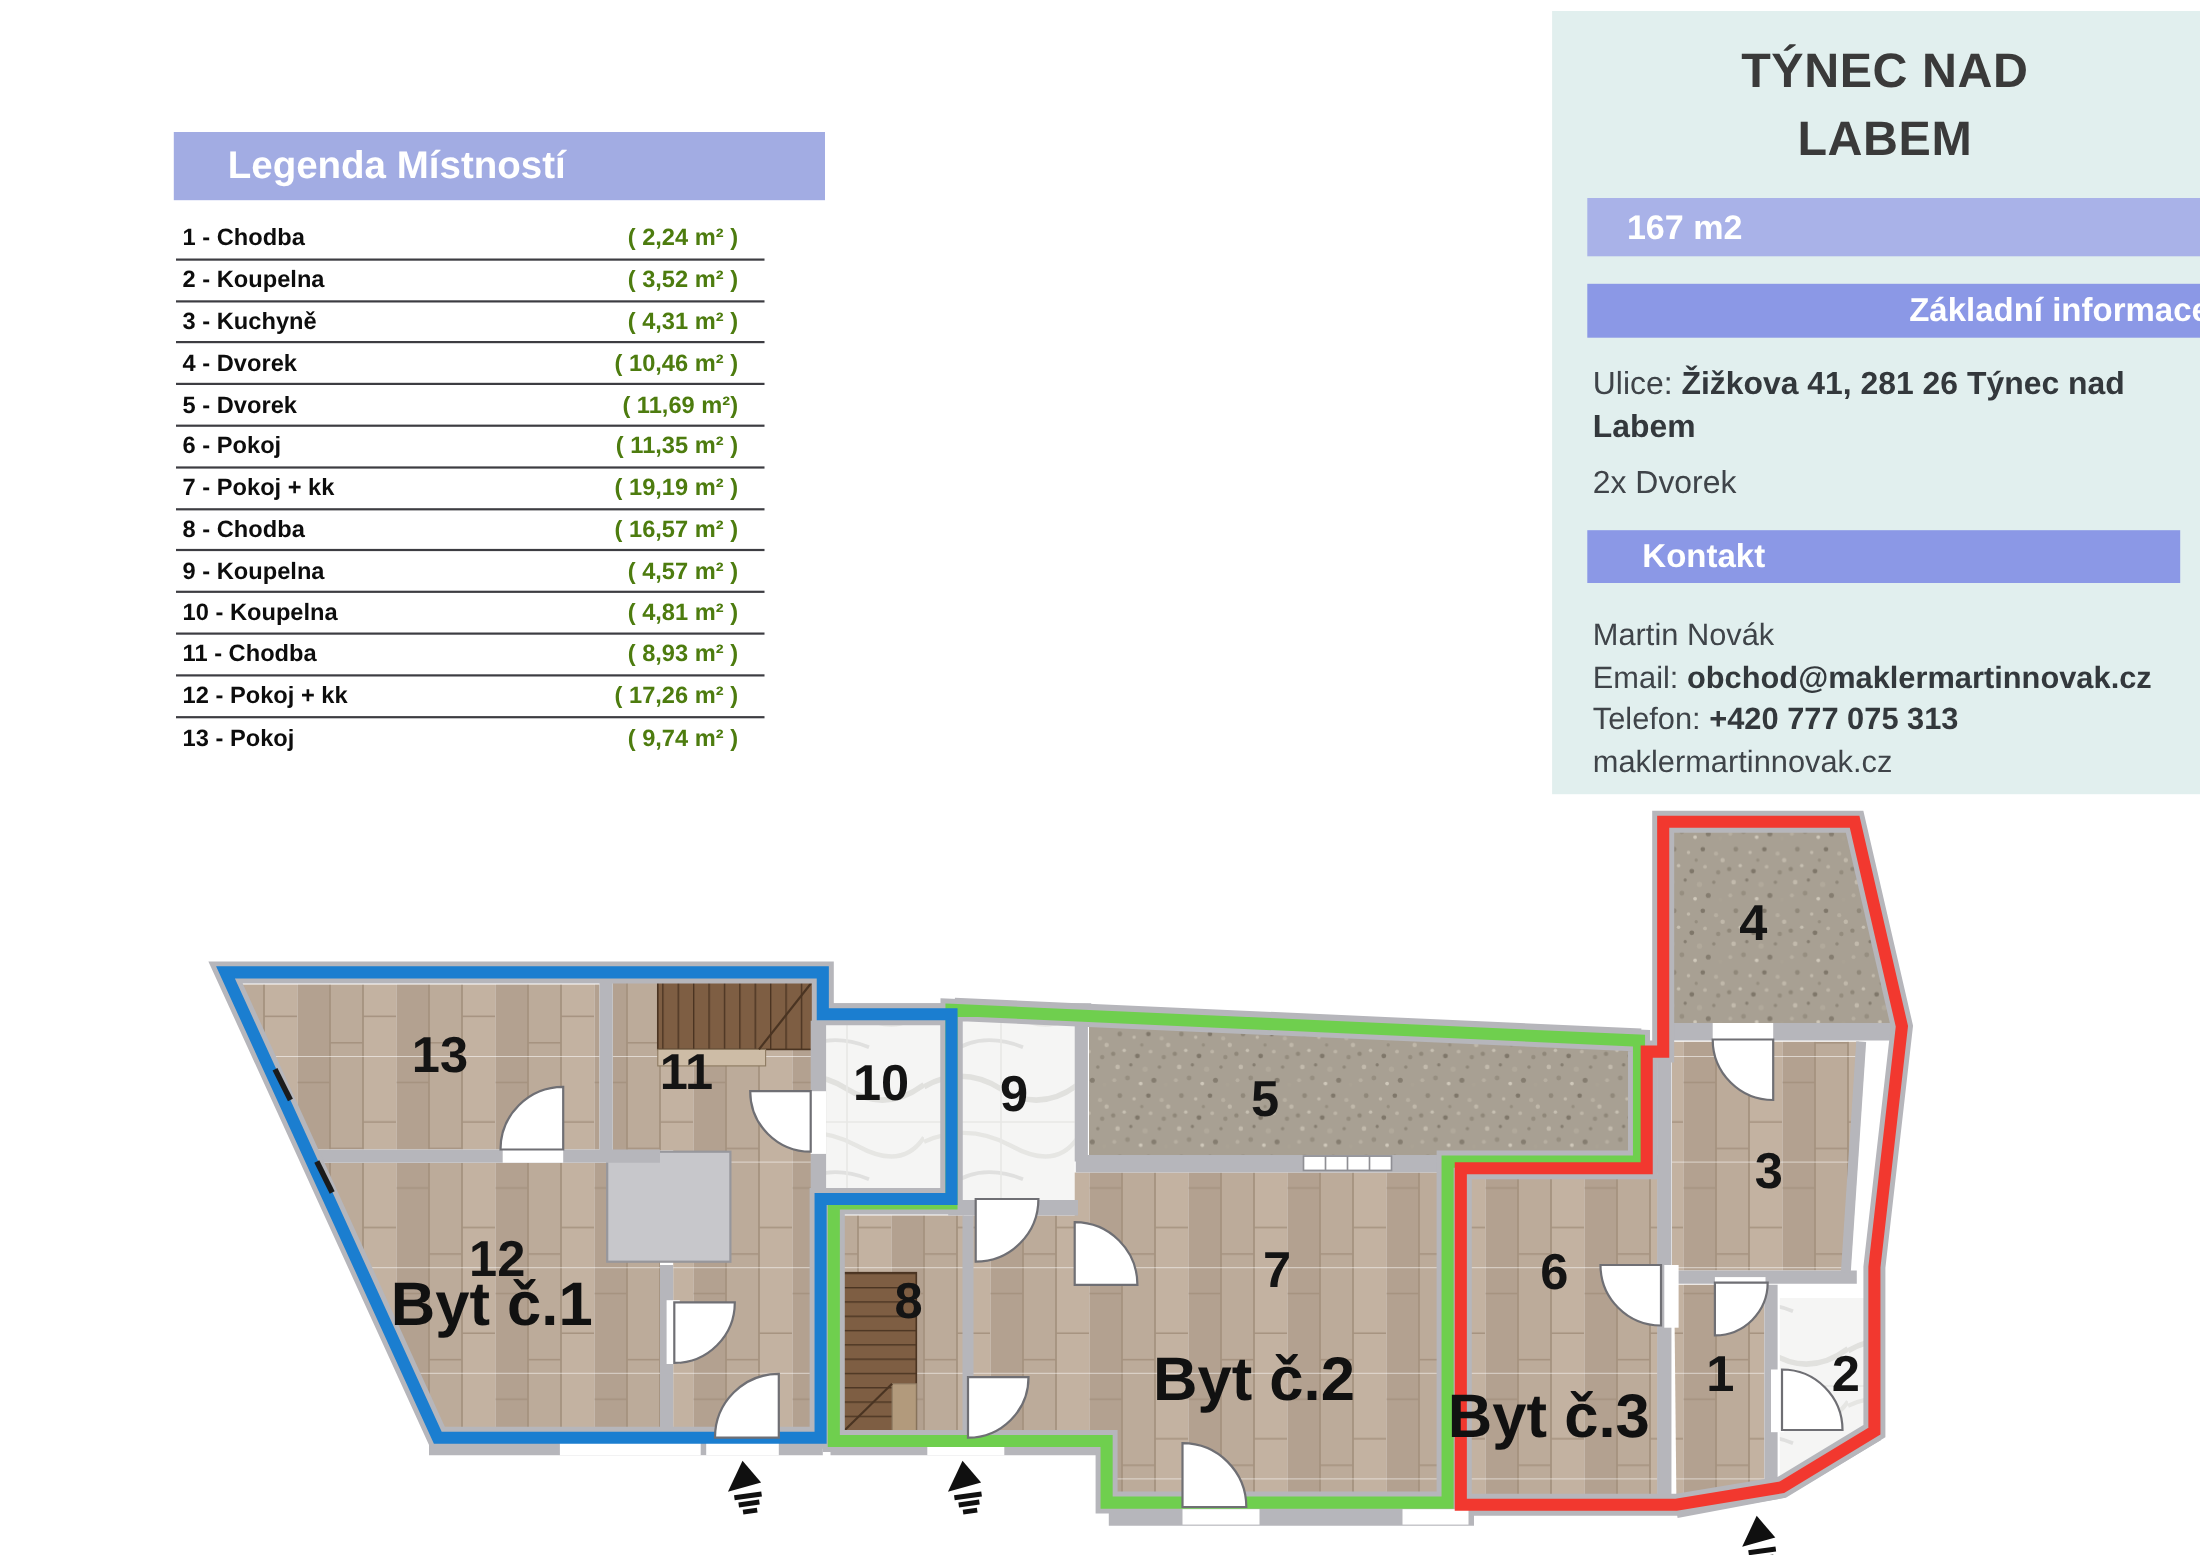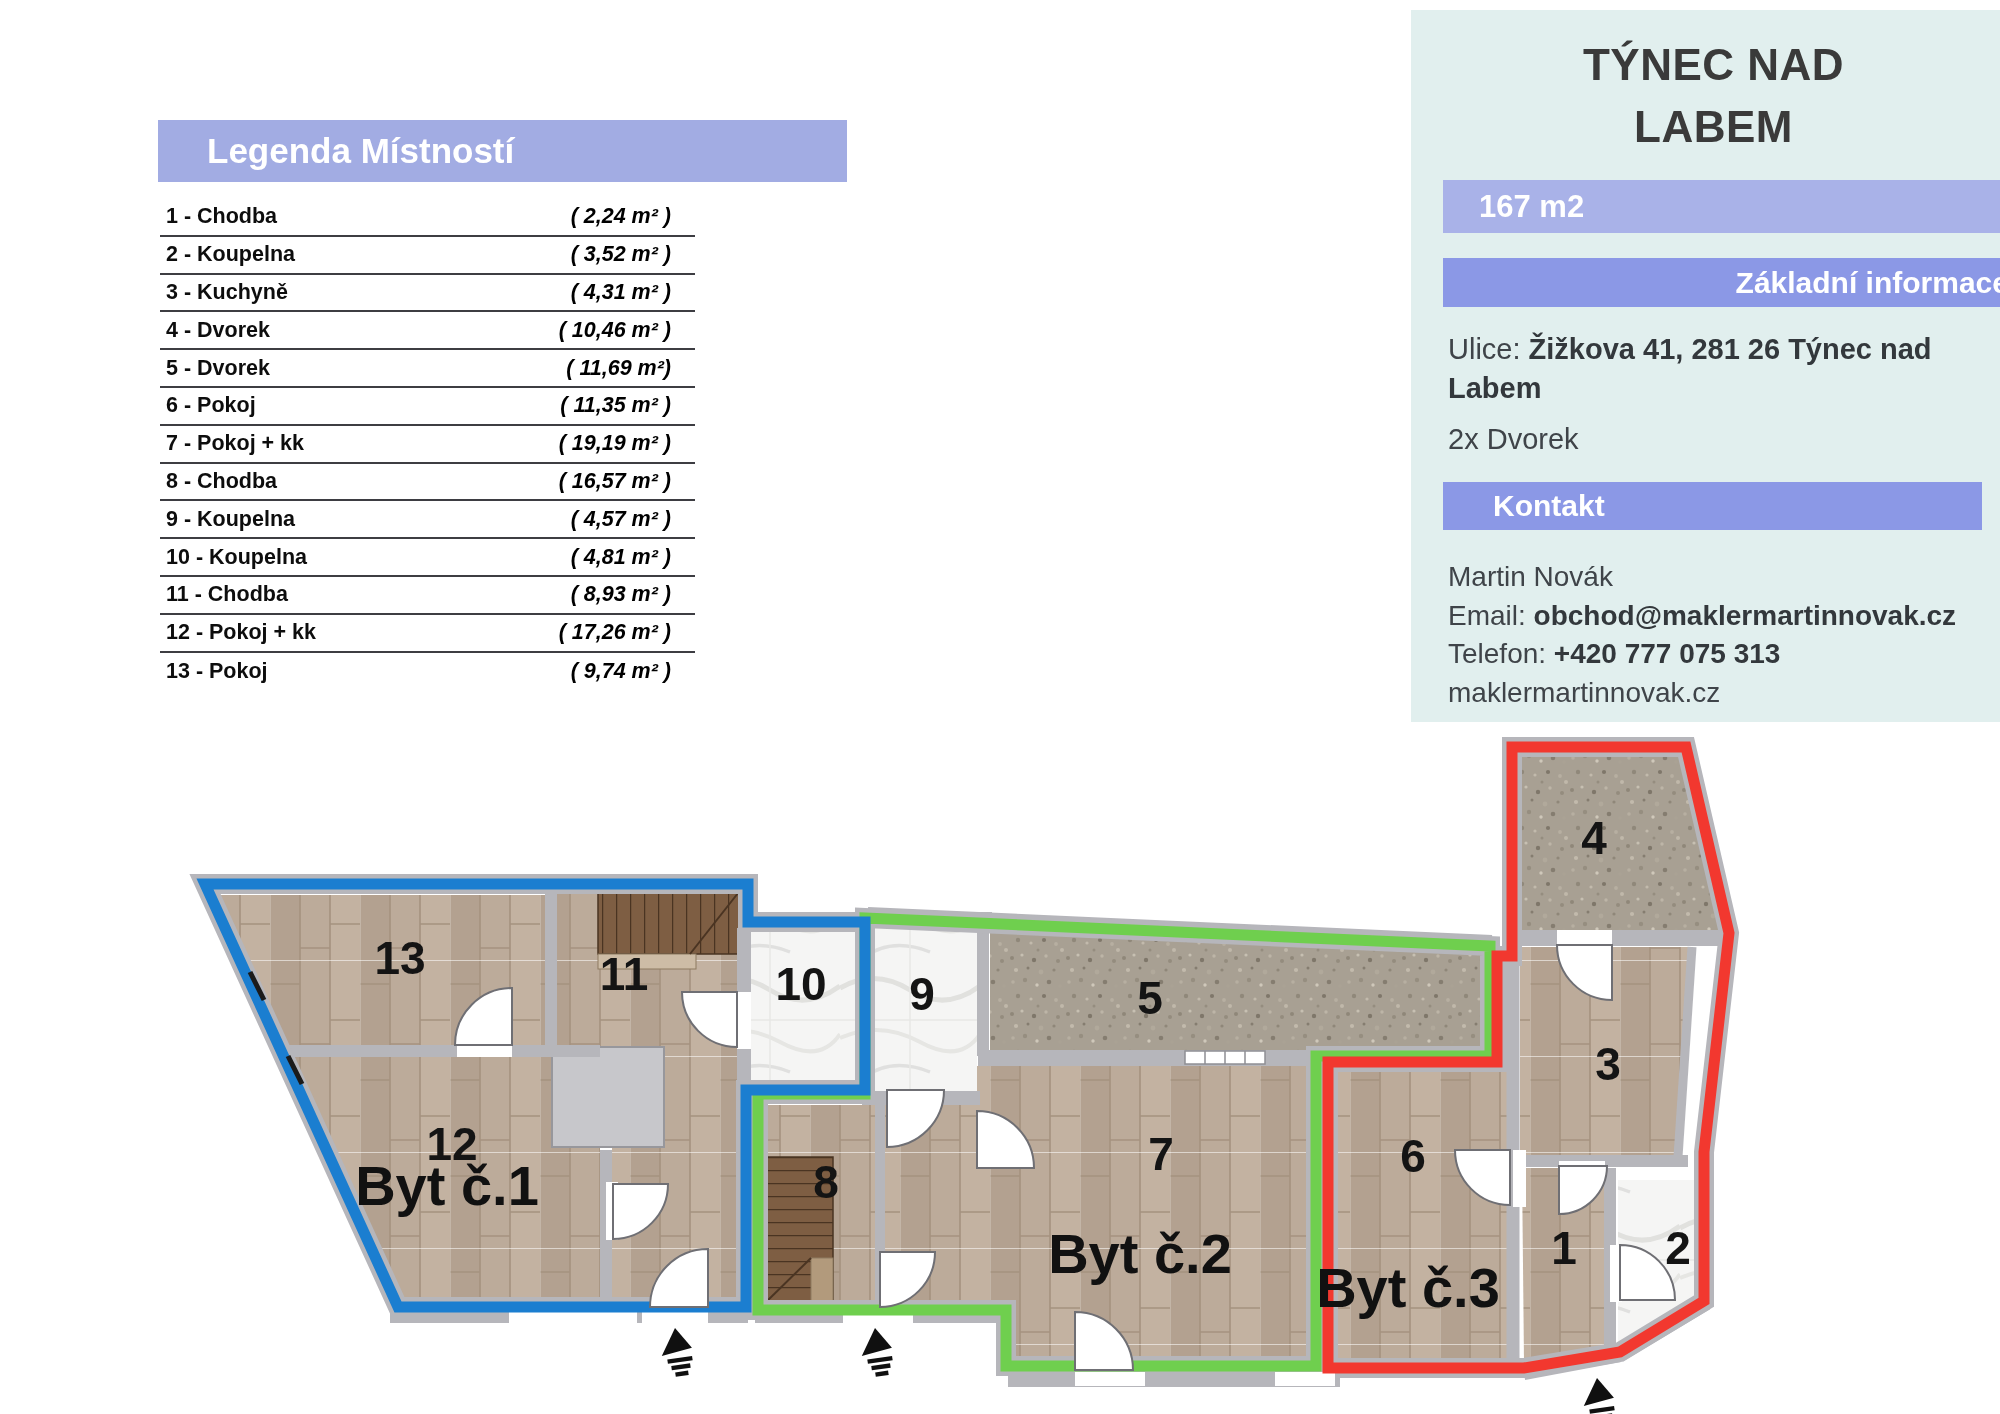--- a/index.html
+++ b/index.html
@@ -2,31 +2,31 @@
 <html><head>
 <meta charset="utf-8">
 <style>
   html,body{margin:0;padding:0;}
   body{
     width:2000px;height:1414px;position:relative;overflow:hidden;background:#ffffff;
     font-family:"Liberation Sans","DejaVu Sans",sans-serif;
   }
   
   .legend-header{
-    position:absolute;left:158px;top:120px;width:689px;height:62px;background:#a2ace3;
+    position:absolute;left:158px;top:120px;width:592px;height:62px;background:#a2ace3;
     color:#fff;font-size:35px;font-weight:bold;line-height:62px;padding-left:49px;box-sizing:border-box;
   }
   .legend-table{position:absolute;left:160px;top:199px;width:535px;}
   .legend-row{
     height:37.8px;display:flex;justify-content:space-between;align-items:center;
     border-bottom:2px solid #3d3d42;font-size:21.5px;font-weight:bold;box-sizing:border-box;
   }
   .legend-row:last-child{border-bottom:none;}
   .legend-row .nm{color:#0d0d0d;padding-left:6px;white-space:nowrap;}
-  .legend-row .ar{color:#000000;padding-right:24px;white-space:nowrap;font-style:italic;}
+  .legend-row .ar{color:#4d7c0f;padding-right:24px;white-space:nowrap;}
   
   .panel{position:absolute;left:1395px;top:10px;width:605px;height:712px;background:#e1efee;margin-left:16px;}
   .panel-title{
     position:absolute;top:24px;left:0;width:100%;text-align:center;color:#3a3a3a;
     font-size:44px;font-weight:bold;line-height:62px;letter-spacing:0.5px;
   }
   .bar{position:absolute;left:32px;color:#fff;font-weight:bold;box-sizing:border-box;white-space:nowrap;}
   .bar-area{top:170px;width:566px;height:53px;background:#a9b2e8;font-size:31px;line-height:53px;padding-left:36px;}
   .bar-basic{top:248px;width:566px;height:49px;background:#8b98e6;font-size:30px;line-height:49px;padding-left:50px;text-align:right;}
   .bar-contact{top:472px;width:539px;height:48px;background:#8b98e6;font-size:30px;line-height:48px;padding-left:50px;}

